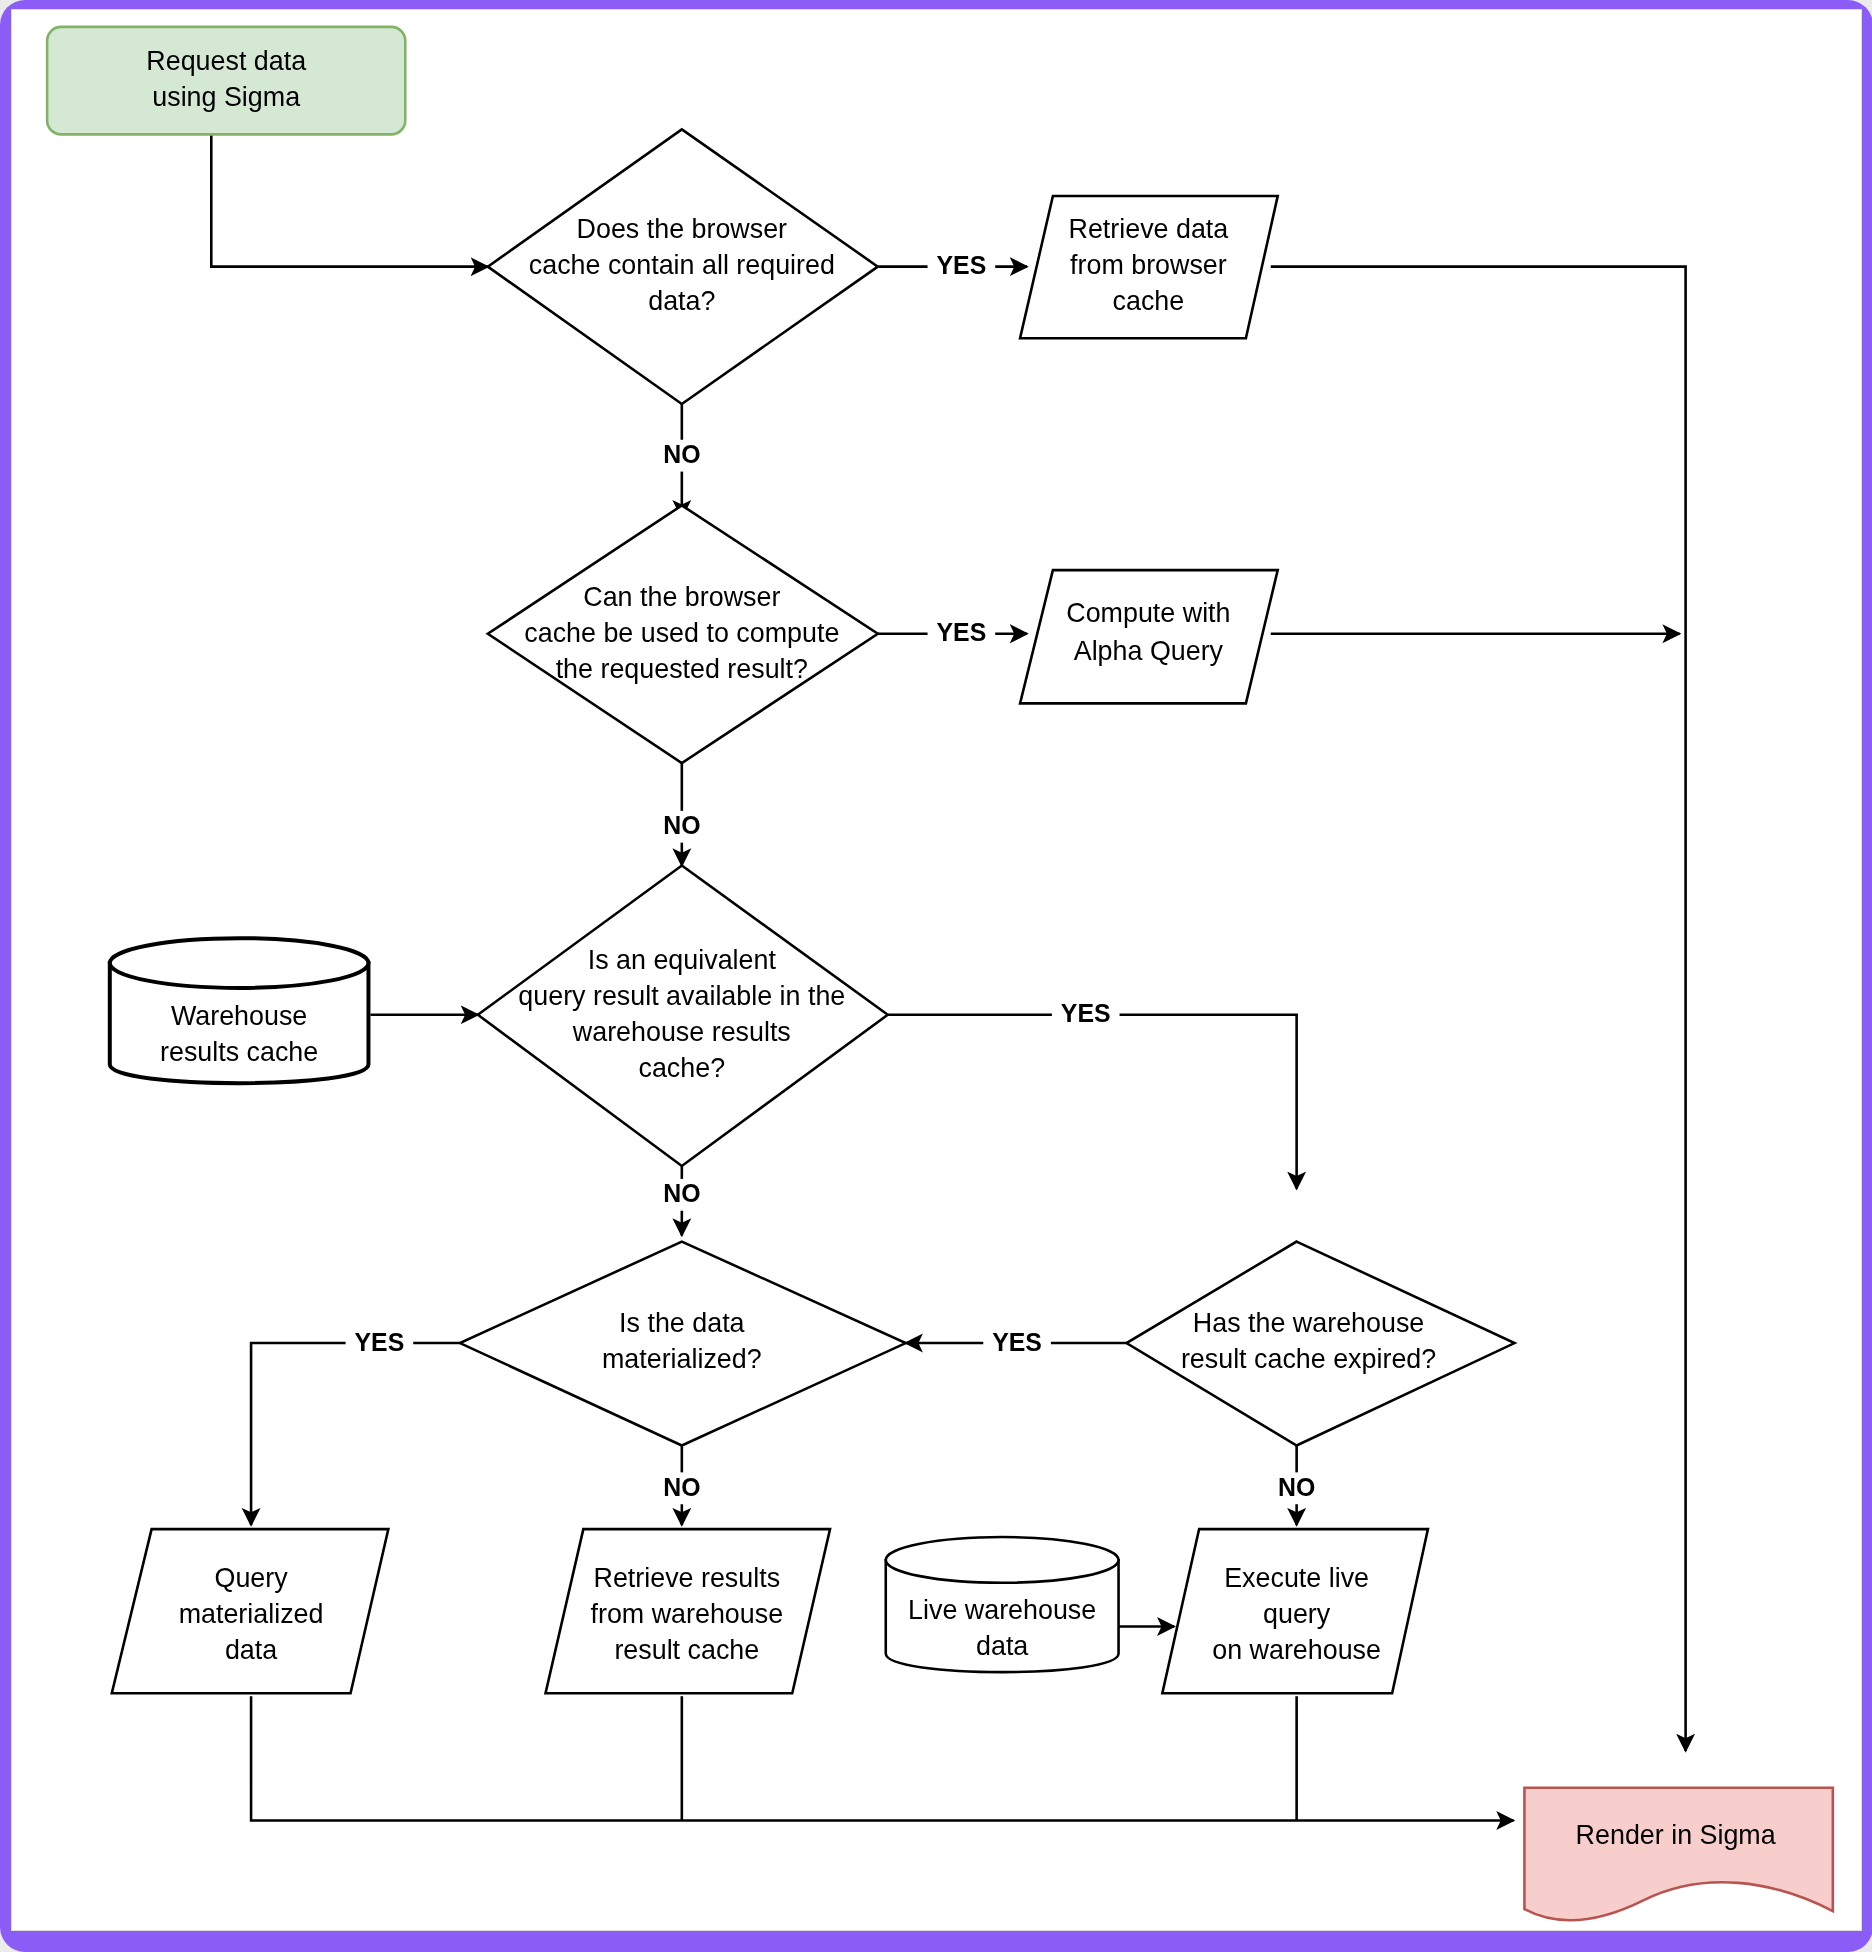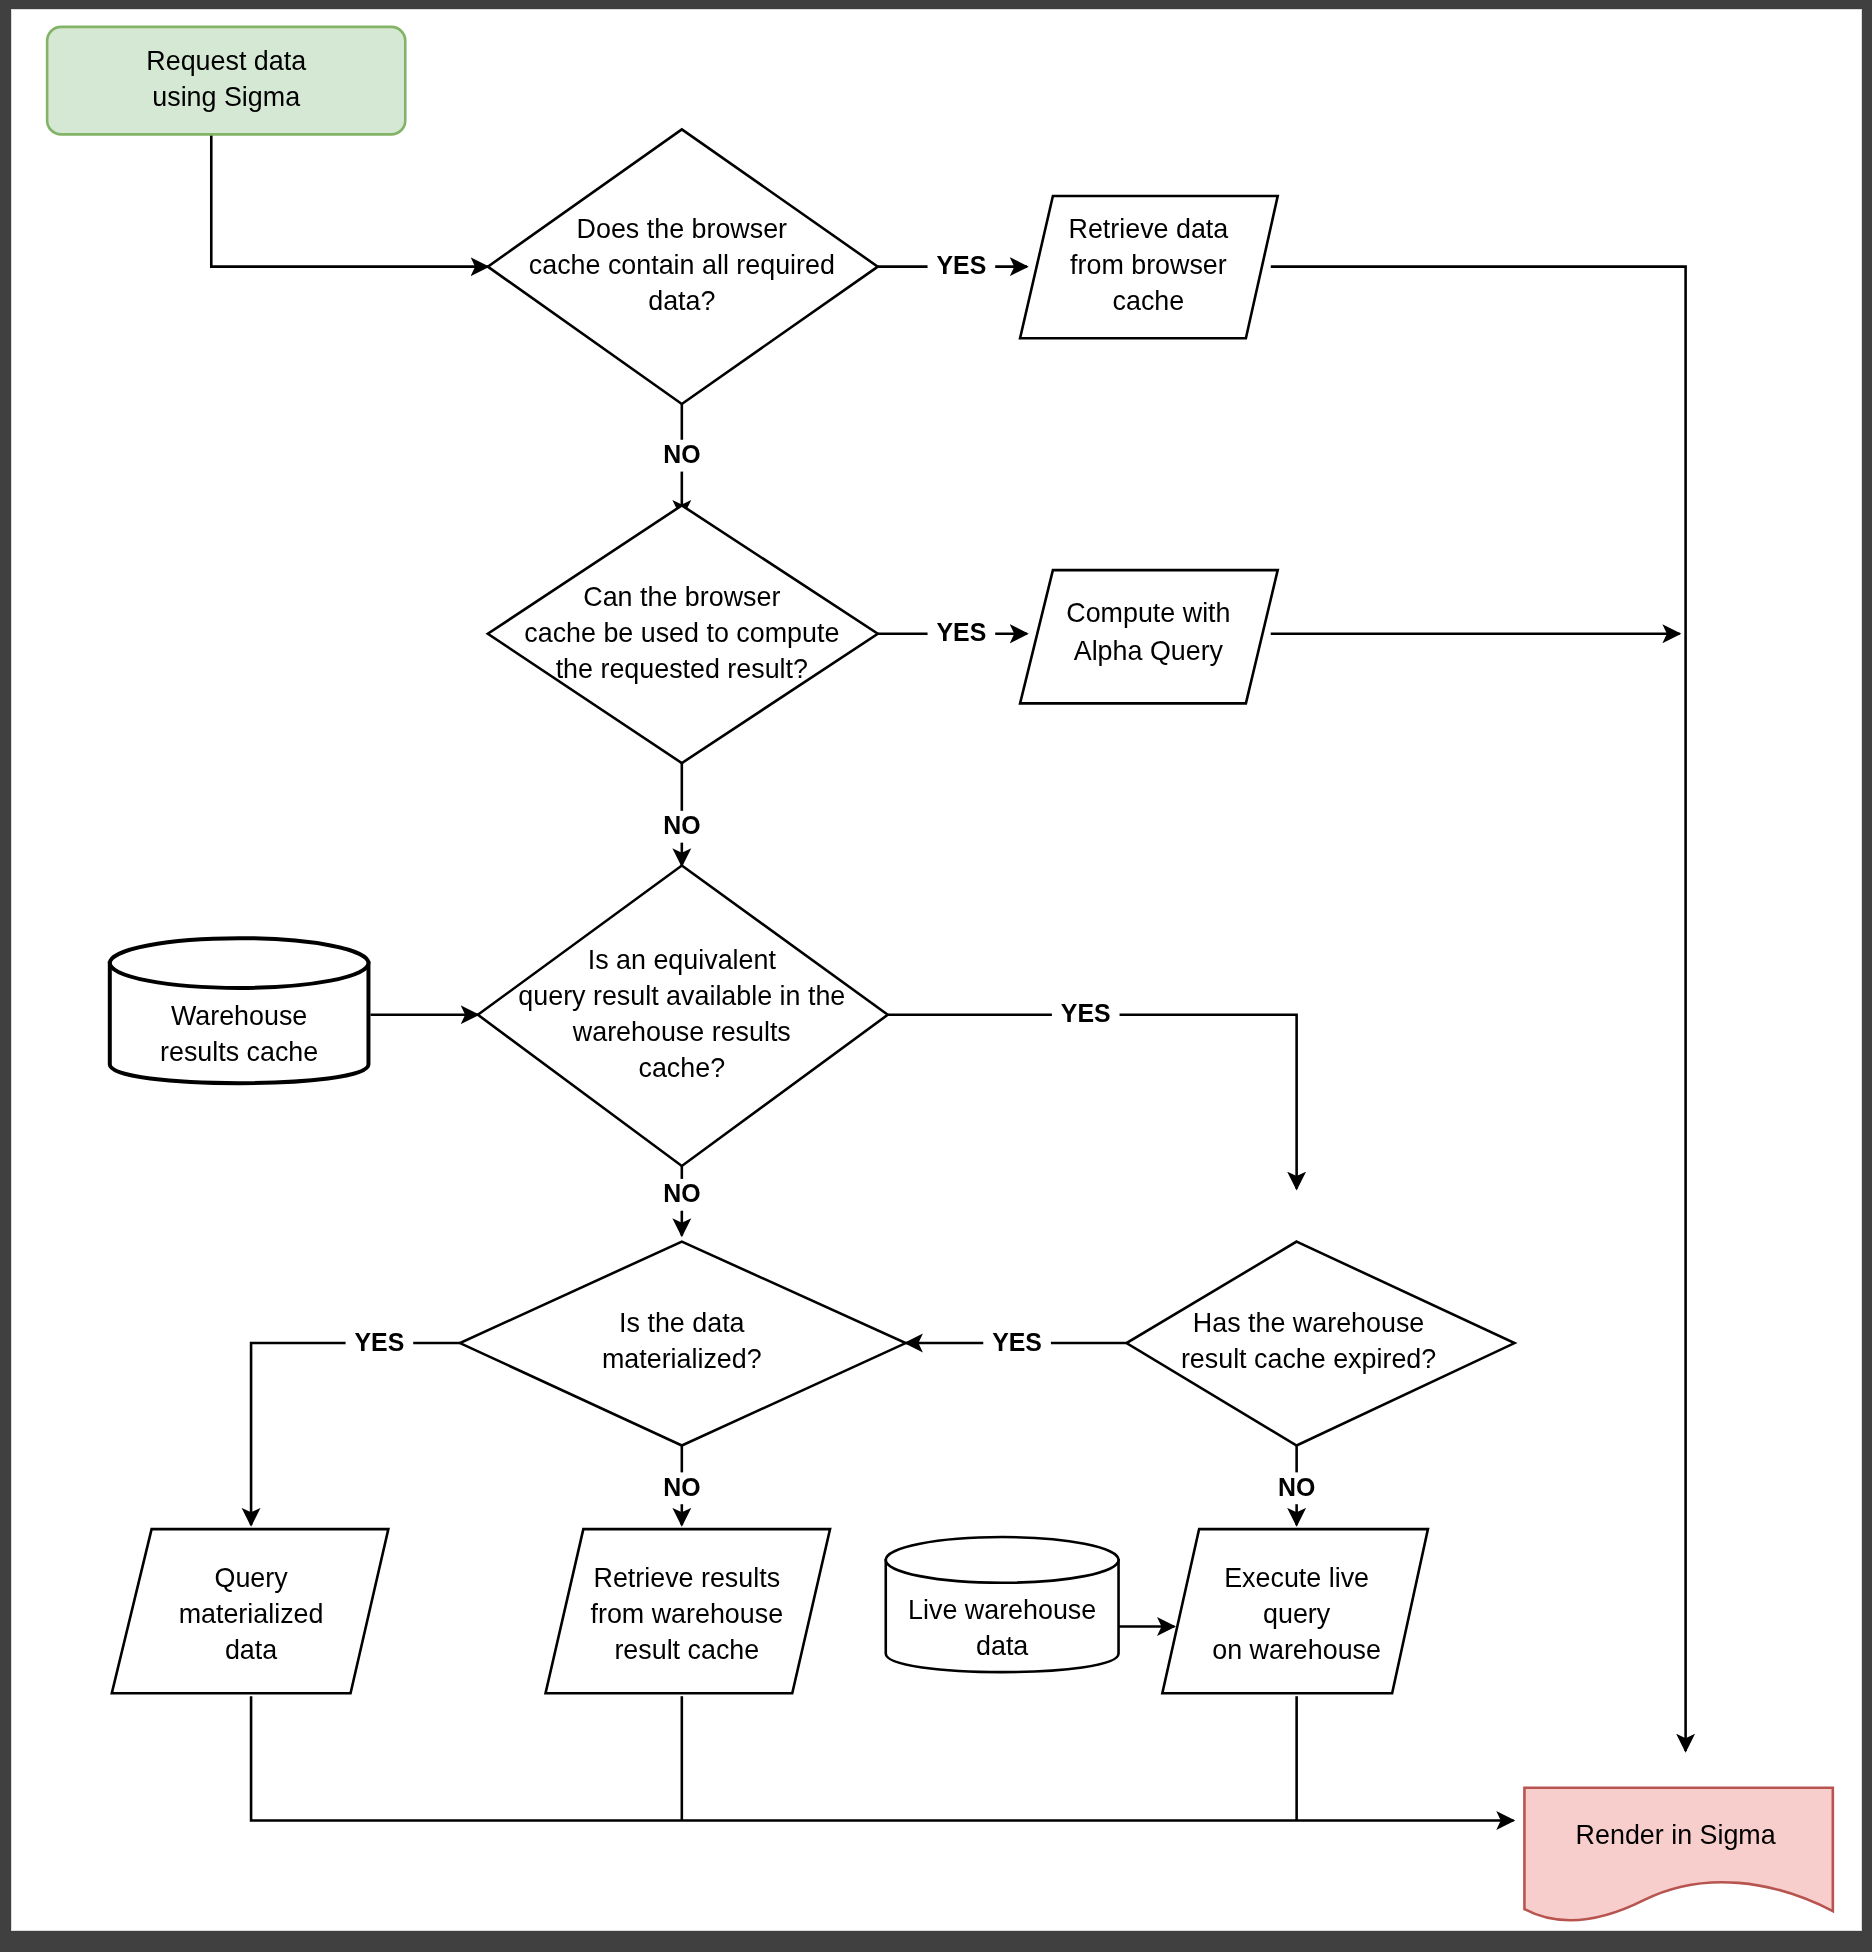--- a/index.html
+++ b/index.html
@@ -4,23 +4,24 @@
 <style>
   html, body {
     margin: 0;
     padding: 0;
     background: #ebebeb;
     font-family: "Liberation Sans", sans-serif;
   }
   #canvas-wrap {
     width: 1873px;
     height: 1952px;
-    background: #404040;
+    background: #8b5cf6;
     position: relative;
     overflow: hidden;
+    border-radius: 25px;
   }
   #sheet {
     position: absolute;
     left: 12px;
     top: 10px;
     width: 1849px;
     height: 1920px;
     background: #ffffff;
     box-shadow: 0 0 0 1px #dcdcdc;
   }

